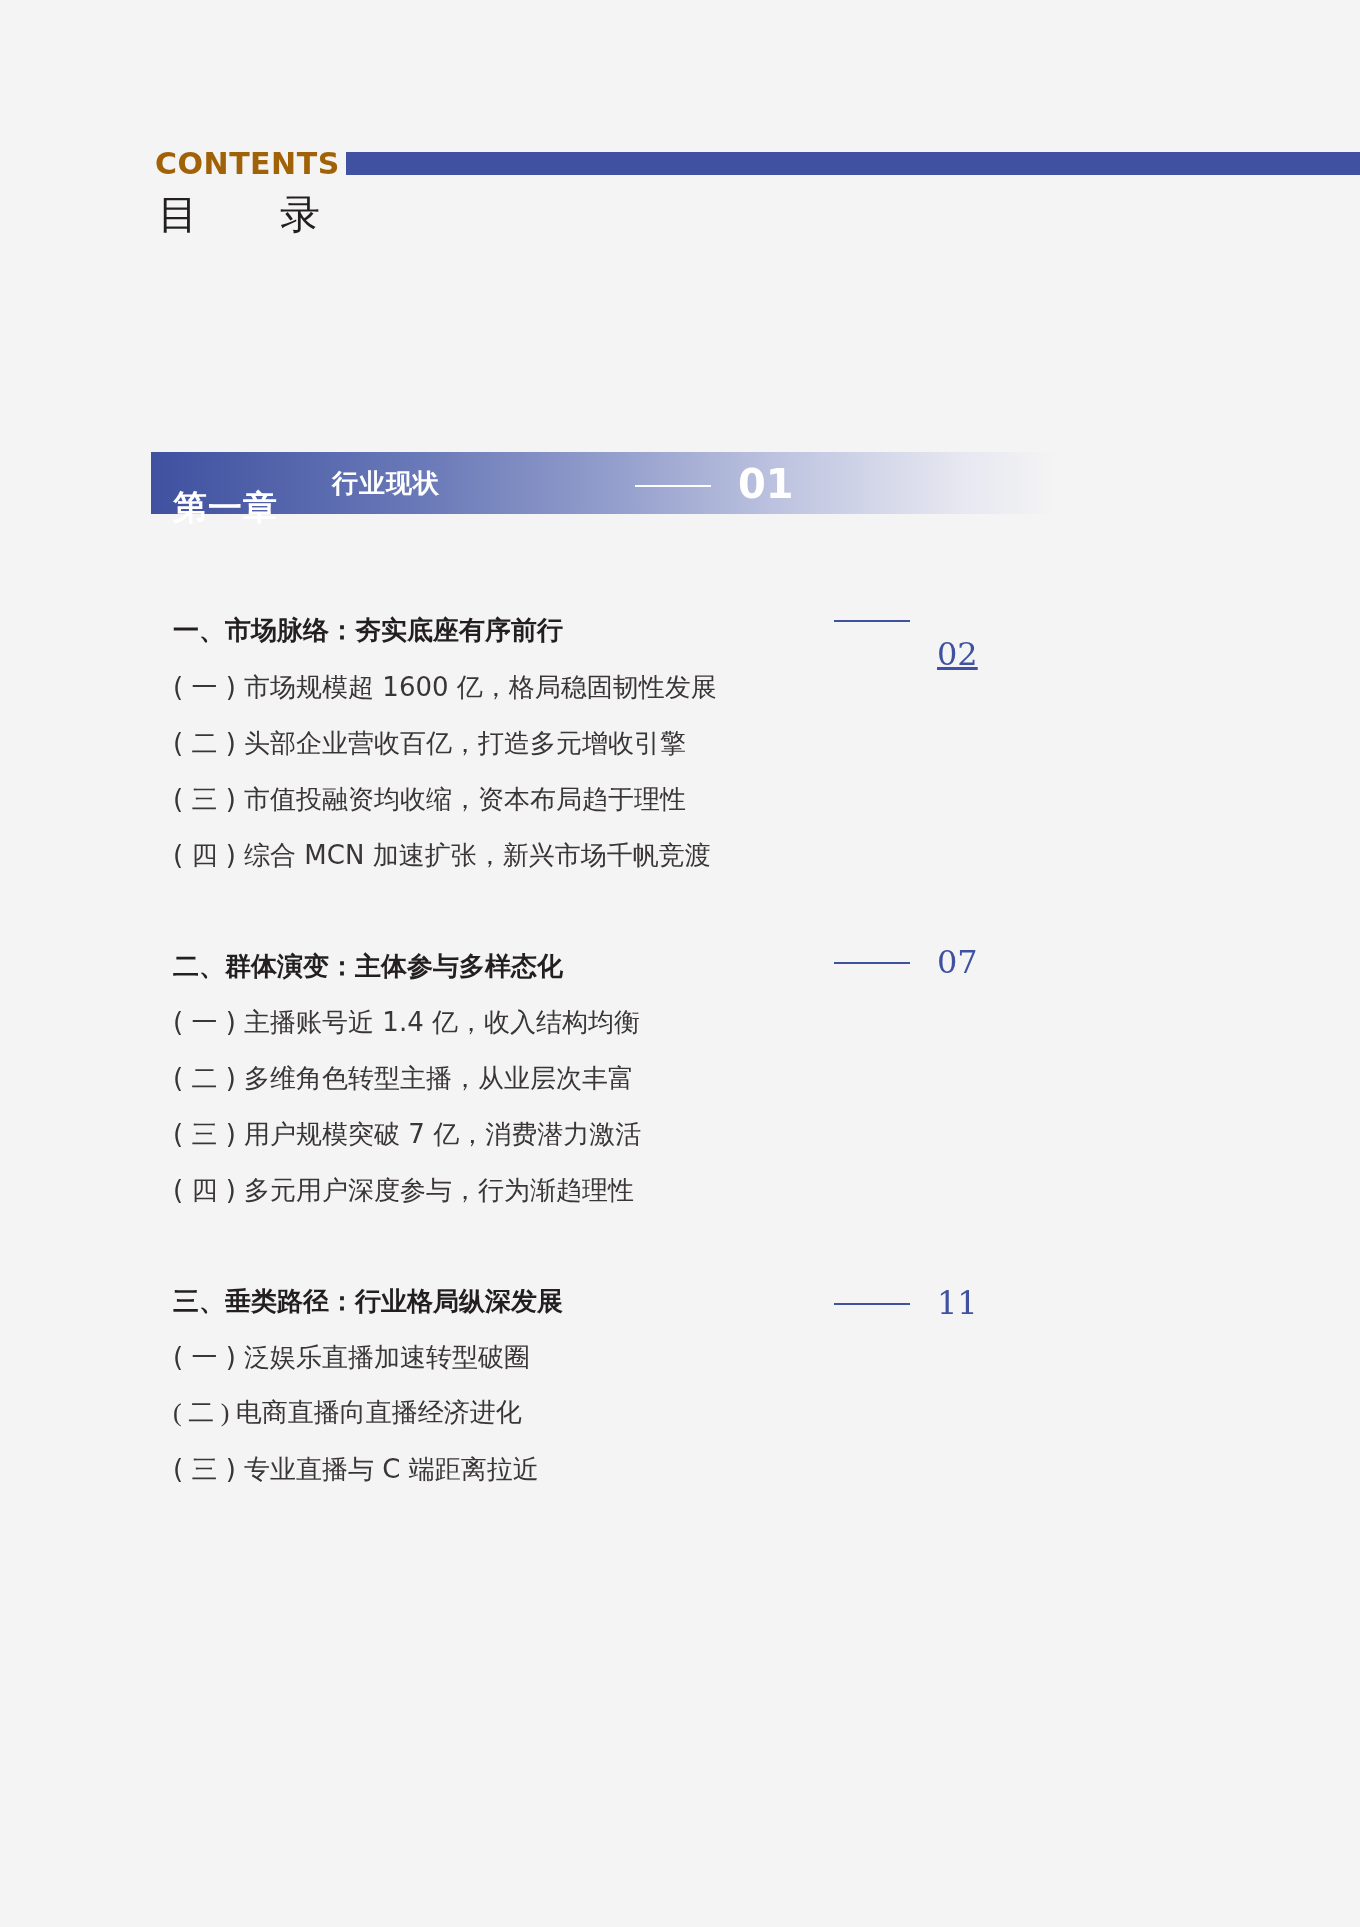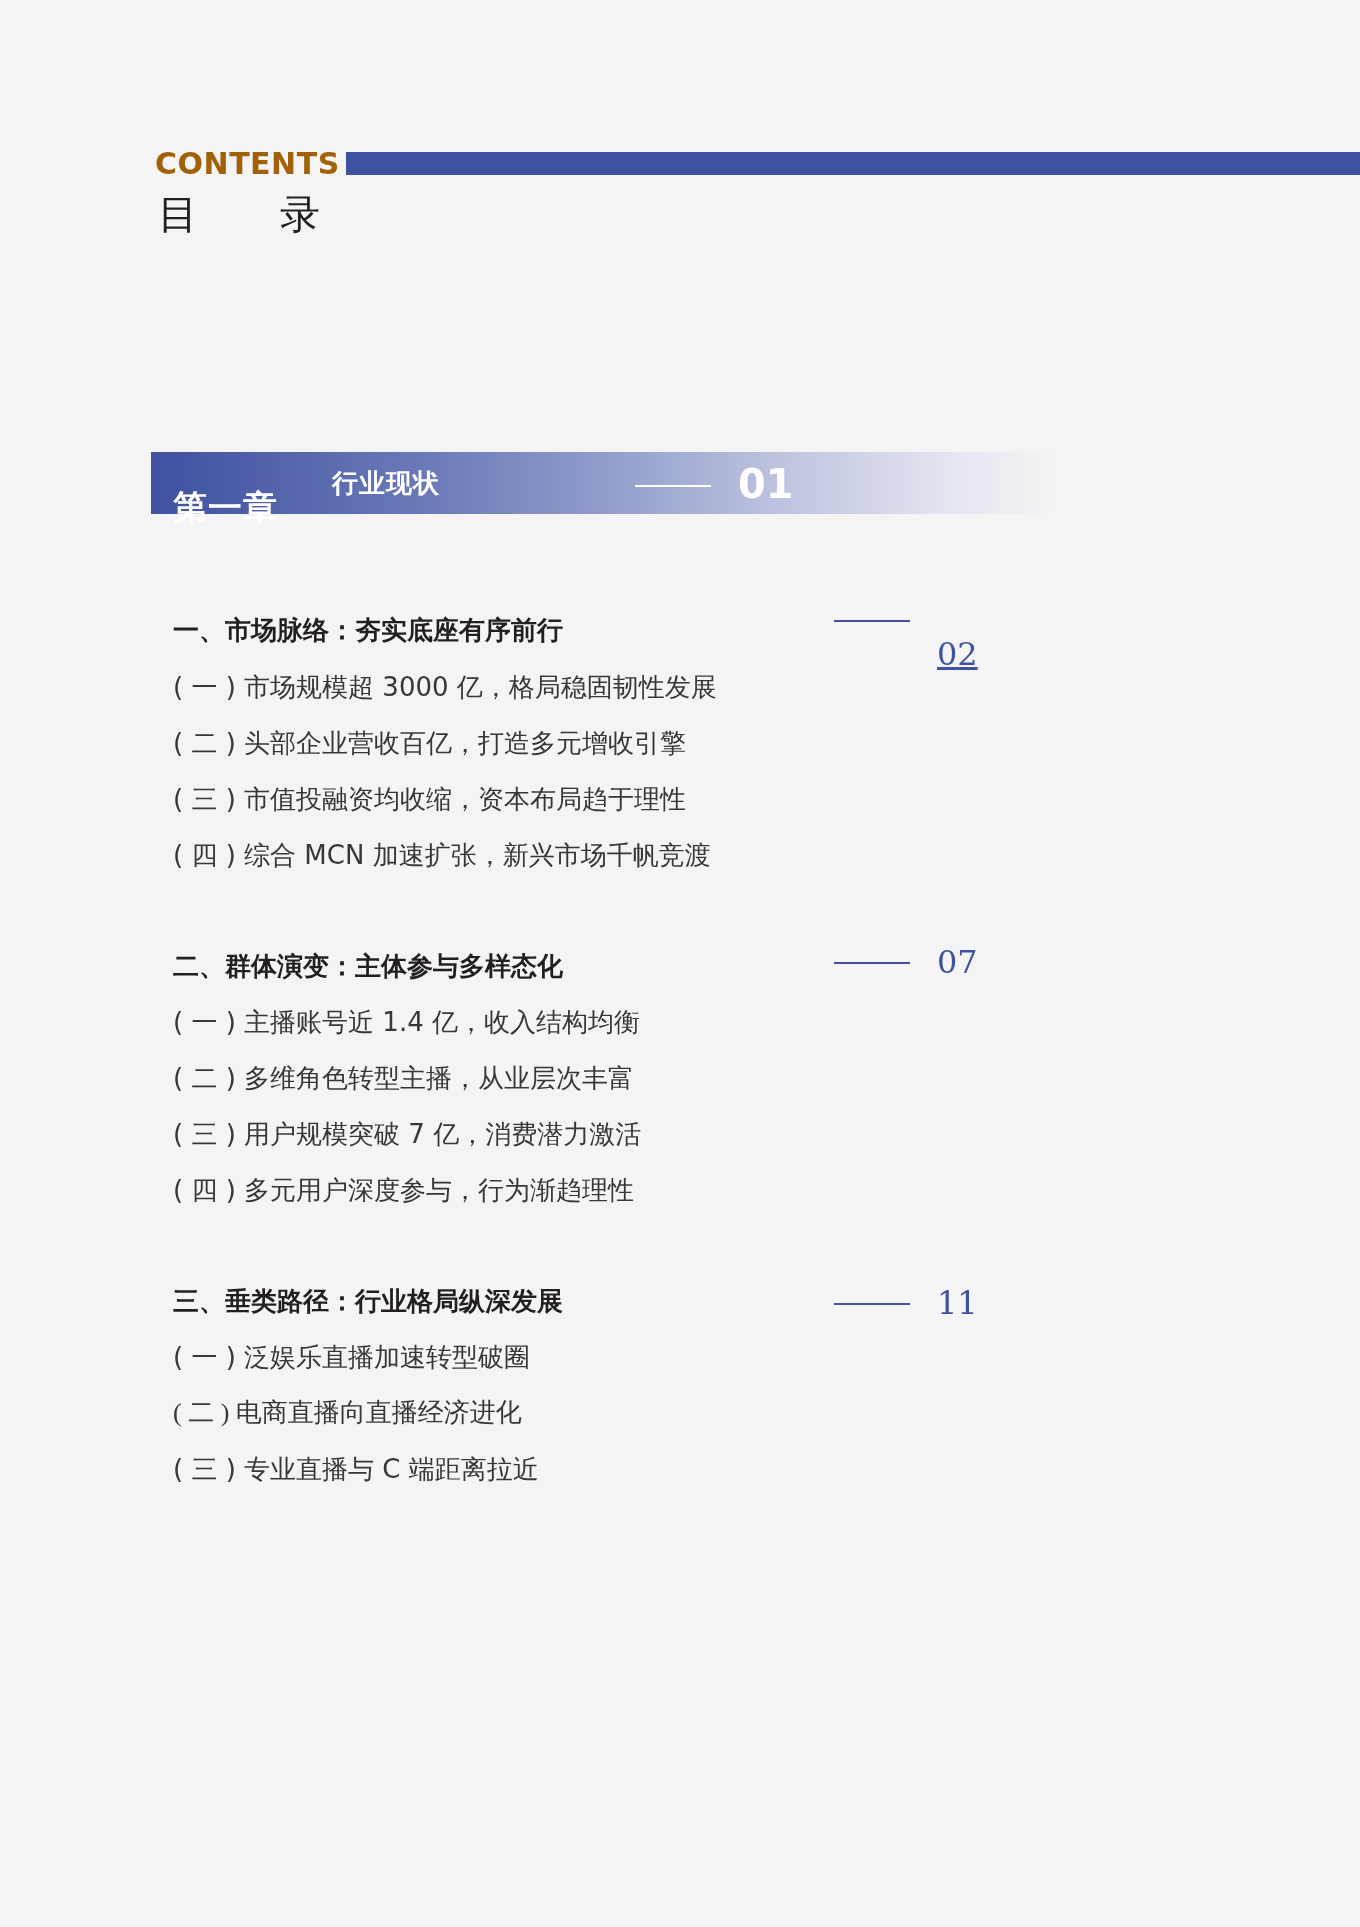--- a/index.html
+++ b/index.html
@@ -138,21 +138,21 @@
 
 <div class="abs chapter-bar"></div>
 <div class="abs chapter-title">第一章</div>
 <div class="abs chapter-name">行业现状</div>
 <div class="abs chapter-line"></div>
 <div class="abs chapter-num">01</div>
 
 <div class="abs section-heading" style="top:613px;">一、市场脉络：夯实底座有序前行</div>
 <div class="abs page-line" style="top:620px;"></div>
 <div class="abs page-num" style="top:636px;text-decoration:underline;">02</div>
-<div class="abs sub-item" style="top:670px;">( 一 ) 市场规模超 3000 亿，格局稳固韧性发展</div>
+<div class="abs sub-item" style="top:670px;">( 一 ) 市场规模超 1600 亿，格局稳固韧性发展</div>
 <div class="abs sub-item" style="top:726px;">( 二 ) 头部企业营收百亿，打造多元增收引擎</div>
 <div class="abs sub-item" style="top:782px;">( 三 ) 市值投融资均收缩，资本布局趋于理性</div>
 <div class="abs sub-item" style="top:838px;">( 四 ) 综合 MCN 加速扩张，新兴市场千帆竞渡</div>
 
 <div class="abs section-heading" style="top:949px;">二、群体演变：主体参与多样态化</div>
 <div class="abs page-line" style="top:962px;"></div>
 <div class="abs page-num" style="top:944px;">07</div>
 <div class="abs sub-item" style="top:1005px;">( 一 ) 主播账号近 1.4 亿，收入结构均衡</div>
 <div class="abs sub-item" style="top:1061px;">( 二 ) 多维角色转型主播，从业层次丰富</div>
 <div class="abs sub-item" style="top:1117px;">( 三 ) 用户规模突破 7 亿，消费潜力激活</div>

